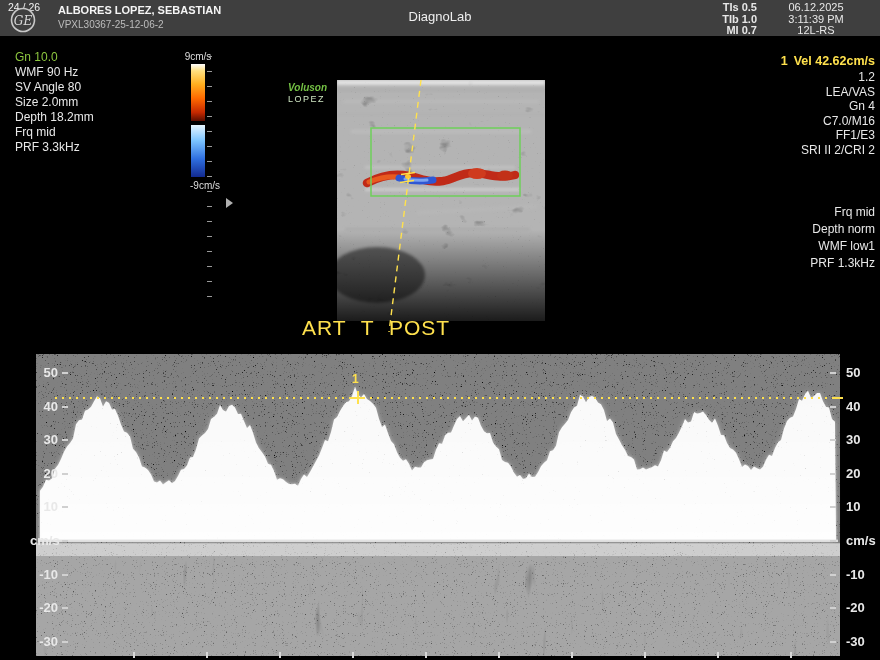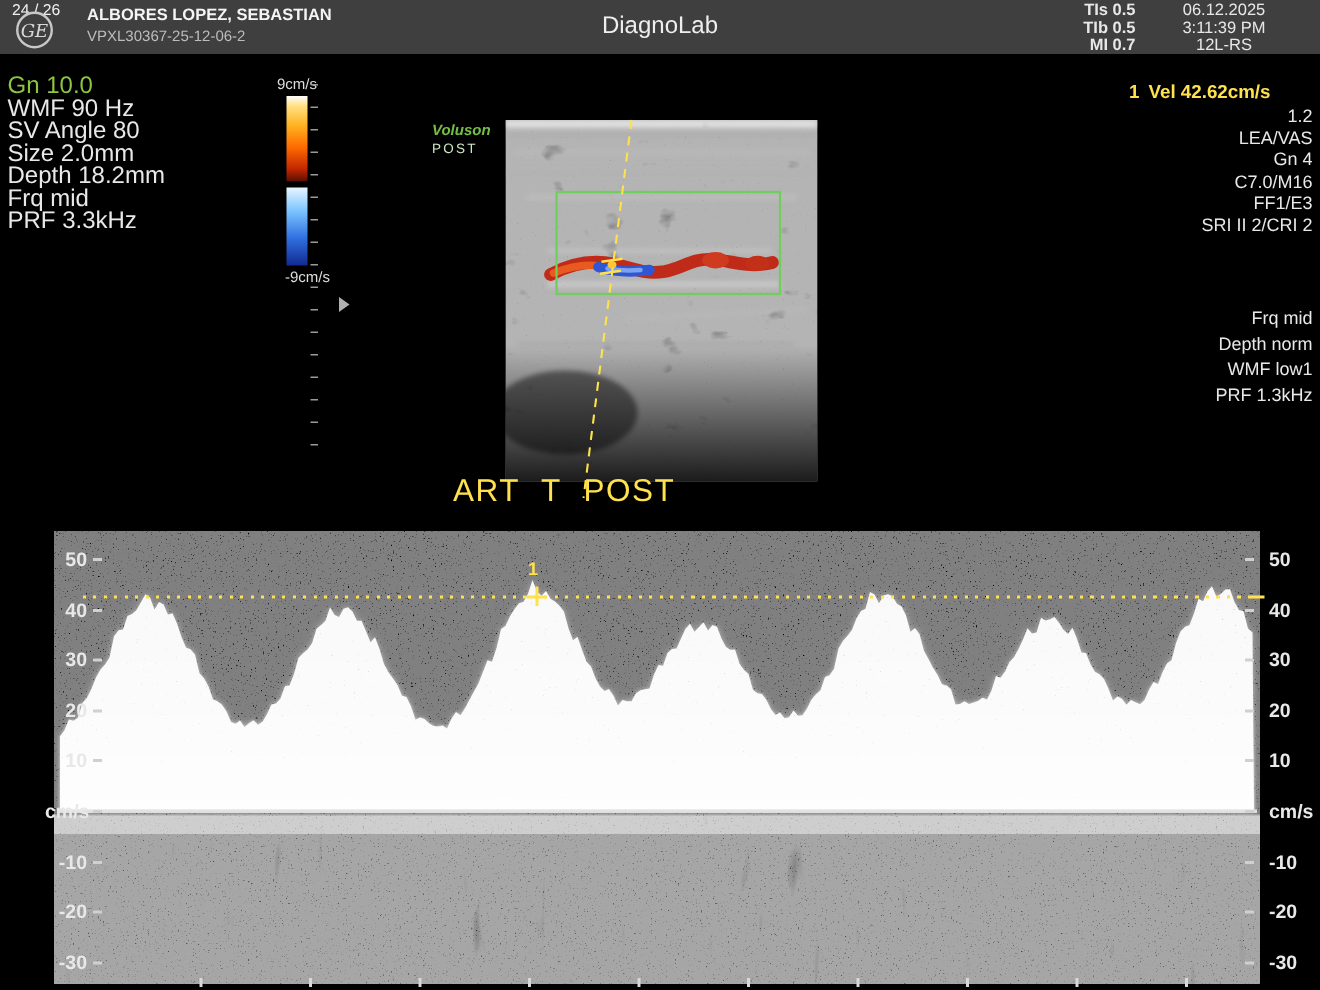--- a/index.html
+++ b/index.html
@@ -4,42 +4,42 @@
 <style>
   html,body{margin:0;padding:0;background:#000;}
   .screen{position:relative;width:880px;height:660px;background:#000;overflow:hidden;
           font-family:"Liberation Sans",sans-serif;color:#e8e8e8;}
   .abs{position:absolute;}
   
   .topbar{position:absolute;left:0;top:0;width:880px;height:36px;background:#3f3f3f;}
   .page-ind{position:absolute;left:8px;top:1px;font-size:10.5px;color:#f0f0f0;}
   .patient-name{position:absolute;left:58px;top:4px;font-size:11px;font-weight:bold;color:#f5f5f5;}
   .patient-id{position:absolute;left:58px;top:19px;font-size:10px;color:#bdbdbd;}
-  .facility{position:absolute;left:0;top:9px;width:880px;text-align:center;font-size:16px;color:#eee;}
+  .facility{position:absolute;left:0;top:9px;width:880px;text-align:center;font-size:13px;color:#eee;}
   .ti-col{position:absolute;left:620px;top:2px;width:137px;text-align:right;font-size:11px;font-weight:bold;line-height:11.5px;}
   .dt-col{position:absolute;left:760px;top:2px;width:112px;text-align:center;font-size:11px;line-height:11.5px;}
   
-  .lparams{position:absolute;left:5px;top:50px;font-size:16px;line-height:15px;}
+  .lparams{position:absolute;left:15px;top:50px;font-size:12px;line-height:15px;}
   .green{color:#8dc63f;}
   
   .cbar{position:absolute;left:176px;top:51px;width:44px;text-align:center;}
   .cbar .lbl{font-size:10px;color:#ddd;}
   .cbar .bar{width:14px;margin:2px auto 0;}
   .cbar .seg1{height:57px;background:linear-gradient(to bottom,#ffffff 0%,#ffe080 12%,#ffb020 35%,#ff6a00 60%,#c42800 85%,#5a0e00 100%);}
   .cbar .gap{height:4px;background:#000;}
   .cbar .seg2{height:52px;background:linear-gradient(to bottom,#e8f6ff 0%,#7cc4ff 30%,#2f6fe0 65%,#122a90 100%);}
   .dtick{position:absolute;left:0;width:5px;height:1px;background:#9a9a9a;}
   .focus-arrow{position:absolute;left:226px;top:198px;width:0;height:0;
     border-top:5px solid transparent;border-bottom:5px solid transparent;border-left:7px solid #b0b0b0;}
   
   .brand{position:absolute;left:288px;top:82px;}
   .brand .l1{font-size:10px;font-weight:bold;font-style:italic;color:#74c044;}
   .brand .l2{font-size:9px;color:#cfe6c2;letter-spacing:1.5px;margin-top:1px;}
   
-  .vel-line{position:absolute;left:622px;top:54px;width:225px;text-align:right;color:#ffe14d;font-size:12.5px;font-weight:bold;}
+  .vel-line{position:absolute;left:650px;top:54px;width:225px;text-align:right;color:#ffe14d;font-size:12.5px;font-weight:bold;}
   .vel-line .idx{margin-right:6px;}
   .rptop{position:absolute;left:650px;top:70px;width:225px;text-align:right;font-size:12px;line-height:14.5px;}
   .rpbot{position:absolute;left:650px;top:204px;width:225px;text-align:right;font-size:12px;line-height:17px;}
   
   .annot{position:absolute;left:302px;top:316px;font-size:21px;color:#ffe14d;letter-spacing:1px;word-spacing:8px;}
   
   .axl,.axr{position:absolute;font-size:13px;font-weight:bold;color:#e8e8e8;height:16px;line-height:16px;}
   .axl{left:30px;width:28px;text-align:right;}
   .axr{left:846px;width:36px;text-align:left;}
   .vtick{position:absolute;width:6px;height:2px;background:#d0d0d0;}
@@ -62,21 +62,21 @@
     <span class="page-ind">24 / 26</span>
     <svg class="abs" style="left:10px;top:7px;" width="26" height="26" viewBox="0 0 26 26">
       <circle cx="13" cy="13" r="11.5" fill="#3f3f3f" stroke="#c8c8c8" stroke-width="1.6"></circle>
       <text x="13" y="17.5" text-anchor="middle" font-family="DejaVu Serif, serif" font-style="italic" font-size="12" fill="#d8d8d8">GE</text>
     </svg>
     <span class="patient-name">ALBORES LOPEZ, SEBASTIAN</span>
     <span class="patient-id">VPXL30367-25-12-06-2</span>
     <div class="facility">DiagnoLab</div>
     <div class="ti-col">
       <div>TIs 0.5</div>
-      <div>TIb 0.5</div>
+      <div>TIb 1.0</div>
       <div>MI 0.7</div>
     </div>
     <div class="dt-col">
       <div>06.12.2025</div>
       <div>3:11:39 PM</div>
       <div>12L-RS</div>
     </div>
   </div>
 
   <div class="lparams">
@@ -169,21 +169,21 @@
   </svg>
 
   <svg class="abs" style="left:330px;top:78px;" width="120" height="262" viewBox="0 0 120 262">
     <line x1="91" y1="2" x2="59" y2="254" stroke="#ffe14d" stroke-width="1.4" stroke-dasharray="6 5"></line>
     <line x1="71" y1="96.5" x2="85" y2="94.5" stroke="#ffe14d" stroke-width="1.6"></line>
     <line x1="70" y1="104.5" x2="84" y2="102.5" stroke="#ffe14d" stroke-width="1.6"></line>
   </svg>
 
   <div class="brand">
     <div class="l1">Voluson</div>
-    <div class="l2">POST</div>
+    <div class="l2">LOPEZ</div>
   </div>
 
   <div class="vel-line">
     <span class="idx">1</span><span>Vel 42.62cm/s</span>
   </div>
   <div class="rptop">
     <div>1.2</div>
     <div>LEA/VAS</div>
     <div>Gn 4</div>
     <div>C7.0/M16</div>

